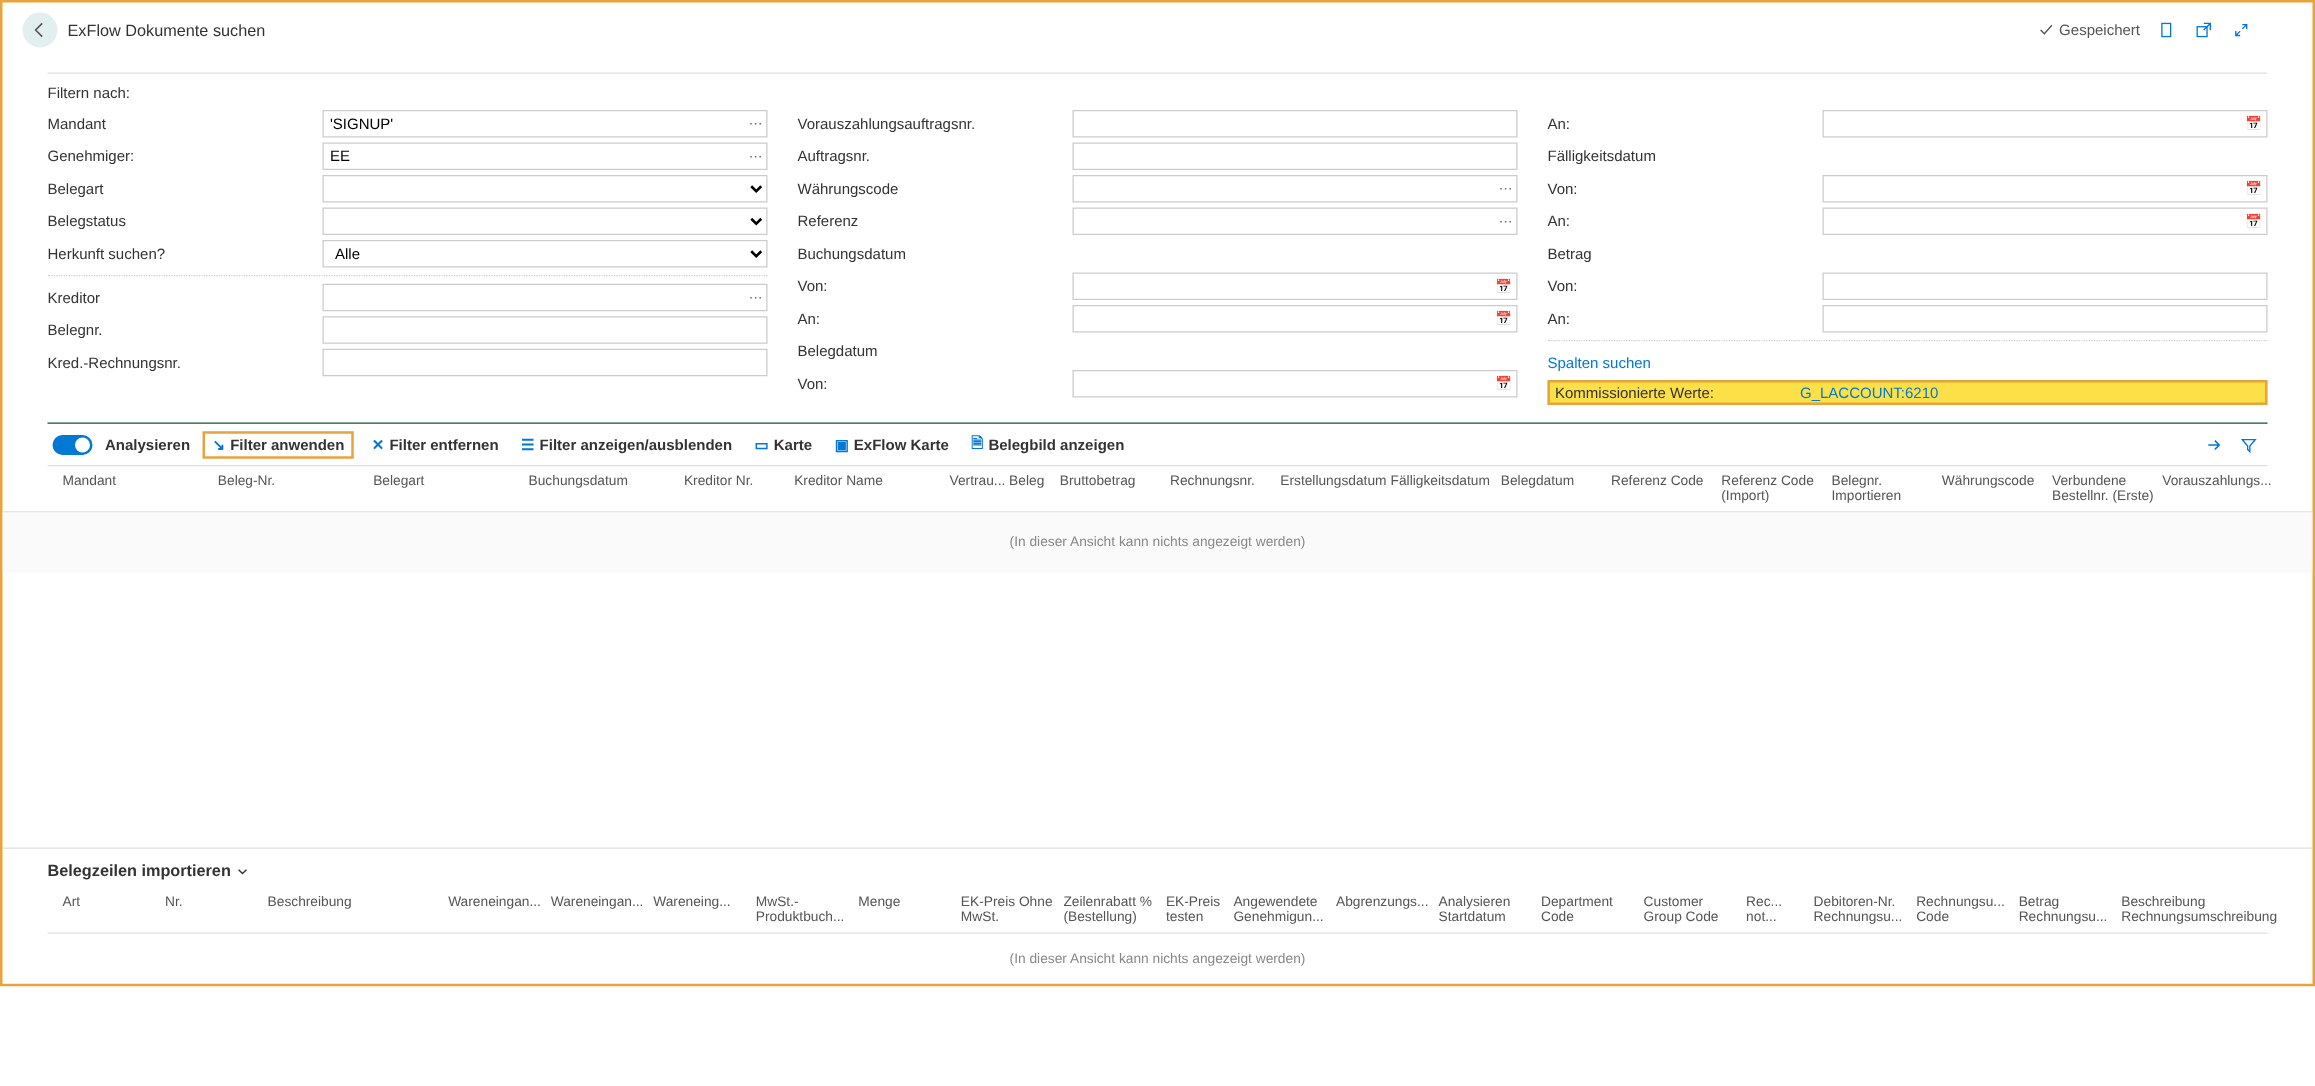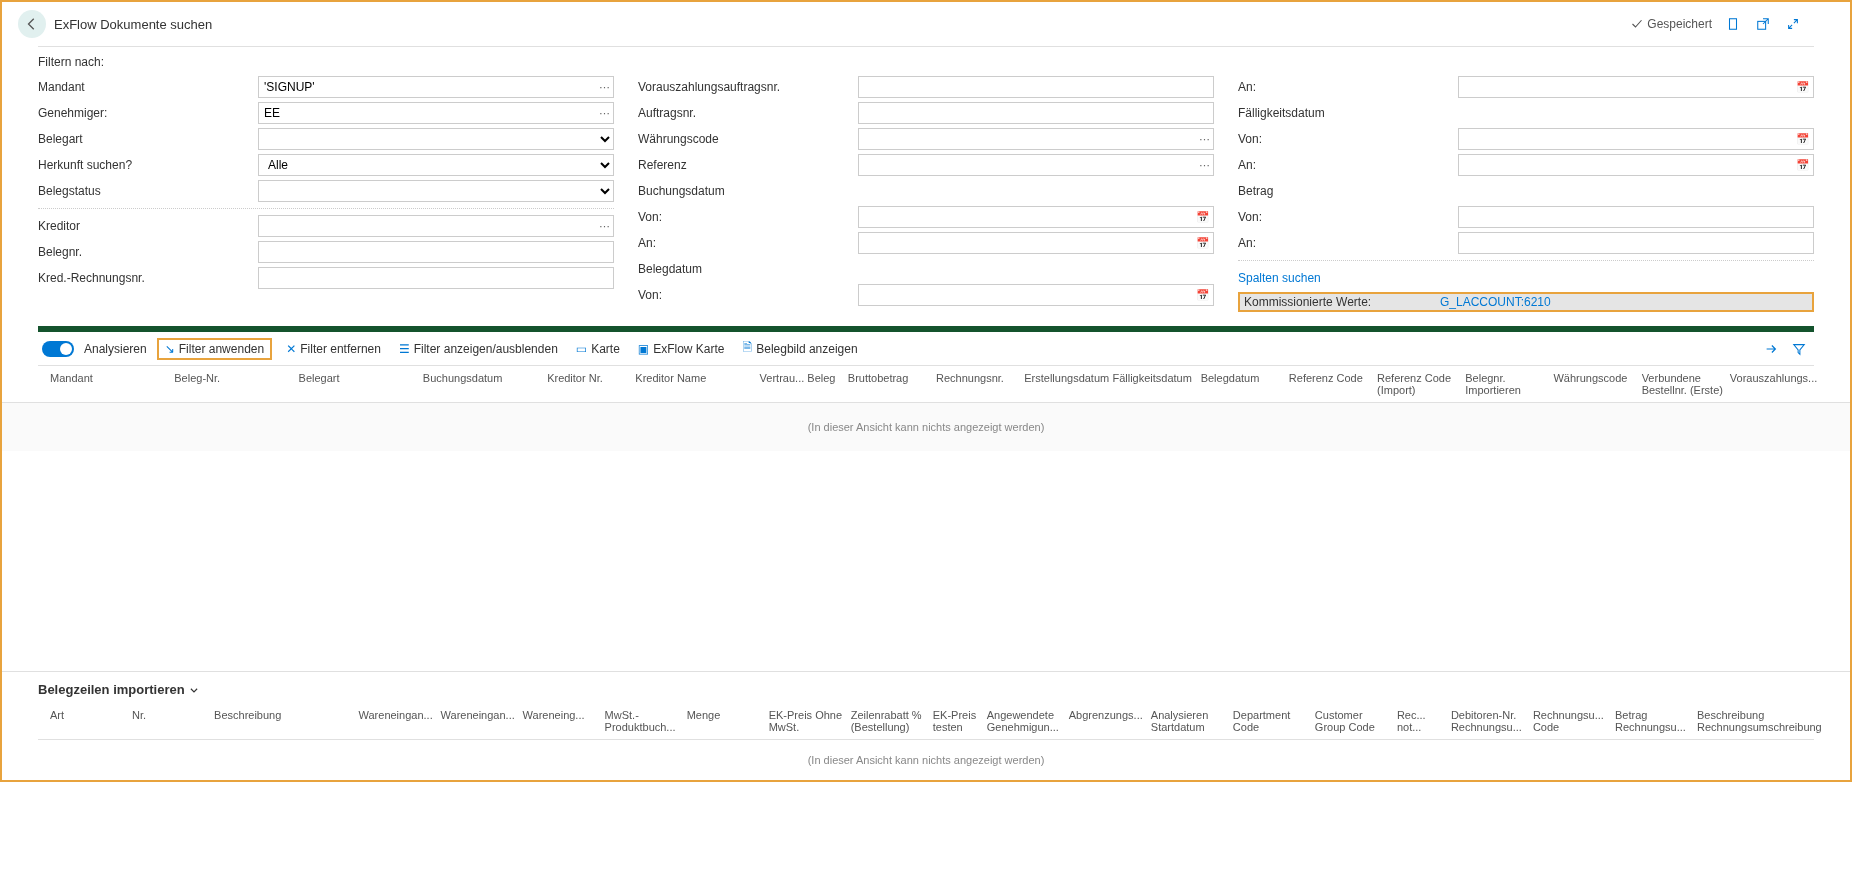--- a/index.html
+++ b/index.html
@@ -1,17 +1,17 @@
 <!DOCTYPE html>
 <html><head>
 <meta charset="utf-8">
 <style>
   * { box-sizing: border-box; margin: 0; padding: 0; }
   body { font-family: "Segoe UI", Arial, sans-serif; font-size: 12px; color: #333; background: #fff; border: 2px solid #e8a33d; }
-  .page-header { display: flex; align-items: center; padding: 8px 12px 8px 8px; border-bottom: 1px solid #e0e0e0; margin: 0 36px; }
+  .page-header { display: flex; align-items: center; padding: 8px 12px 20px 8px; border-bottom: 1px solid #e0e0e0; margin: 0 36px; }
   .back-btn { width: 28px; height: 28px; border-radius: 50%; background: #e1f0ef; display: flex; align-items: center; justify-content: center; margin-right: 8px; cursor: pointer; margin-left: -28px; }
   .page-title { font-size: 13px; color: #333; }
   .header-right { margin-left: auto; display: flex; align-items: center; gap: 12px; }
   .saved { color: #555; font-size: 12px; display: flex; align-items: center; gap: 4px; }
   .icon-btn { color: #0078d4; cursor: pointer; font-size: 14px; padding: 2px; }
   .icon-btn svg { display: block; }
 
   .filter-section { padding: 8px 36px 4px 36px; }
   .filter-title { font-size: 12px; color: #333; margin-bottom: 6px; }
   .filter-grid { display: flex; gap: 24px; }
@@ -21,25 +21,25 @@
   .filter-label.sub { padding-left: 0; }
   .filter-label.section { color: #333; }
   .filter-input-wrap { flex: 1; position: relative; display: flex; margin-left: 20px; }
   .filter-input { width: 100%; border: 1px solid #ccc; padding: 3px 5px; font-size: 12px; height: 22px; }
   .filter-input.lookup { padding-right: 22px; }
   .filter-input.date { padding-right: 22px; }
   .input-icon { position: absolute; right: 4px; top: 50%; transform: translateY(-50%); color: #666; font-size: 11px; pointer-events: none; }
   .filter-select { width: 100%; border: 1px solid #ccc; padding: 2px 5px; font-size: 12px; height: 22px; background: #fff; }
   .dotted-sep { border-bottom: 1px dotted #ccc; margin: 3px 0; }
   .link-text { color: #0078d4; cursor: pointer; }
-  .highlight-row { border: 2px solid #e8a33d; background: #e5e5e5; padding: 1px 4px; display: flex; align-items: center; }
+  .highlight-row { border: 2px solid #e8a33d; background: #fde047; padding: 1px 4px; display: flex; align-items: center; }
   .highlight-row .filter-label { width: 196px; }
   .highlight-value { color: #0078d4; }
 
-  .toolbar { margin: 10px 36px 0 36px; border-top: 6px solid #14532d; border-bottom: 1px solid #e0e0e0; display: flex; align-items: center; padding: 4px 0; gap: 10px; }
+  .toolbar { margin: 10px 36px 0 36px; border-top: 1px solid #14532d; border-bottom: 1px solid #e0e0e0; display: flex; align-items: center; padding: 4px 0; gap: 10px; font-weight: bold; }
   .toggle { width: 32px; height: 16px; background: #0078d4; border-radius: 8px; position: relative; cursor: pointer; margin-left: 4px; }
   .toggle::after { content:''; position:absolute; right:2px; top:2px; width:12px; height:12px; background:#fff; border-radius:50%; }
   .toolbar-item { display: flex; align-items: center; gap: 4px; cursor: pointer; font-size: 12px; color: #333; padding: 2px 4px; }
   .toolbar-item.highlighted { border: 2px solid #e8a33d; padding: 2px 6px; }
   .toolbar-icon { color: #0078d4; font-size: 12px; }
   .toolbar-right { margin-left: auto; display: flex; gap: 10px; padding-right: 6px; }
 
   .table-area { margin: 0; }
   .table-header { display: flex; padding: 6px 36px 6px 48px; border-bottom: 1px solid #e0e0e0; font-size: 11px; color: #555; gap: 4px; }
   .th { flex: 1; text-align: left; min-width: 60px; }
@@ -109,29 +109,29 @@
           <span class="input-icon">⋯</span>
         </div>
       </div>
       <div class="filter-row">
         <div class="filter-label">Belegart</div>
         <div class="filter-input-wrap">
             <select class="filter-select"><option></option></select>
           </div>
       </div>
       <div class="filter-row">
+        <div class="filter-label">Belegstatus</div>
+        <div class="filter-input-wrap">
+            <select class="filter-select"><option></option></select>
+          </div>
+      </div>
+      <div class="filter-row">
         <div class="filter-label">Herkunft suchen?</div>
         <div class="filter-input-wrap">
             <select class="filter-select"><option>Alle</option></select>
-          </div>
-      </div>
-      <div class="filter-row">
-        <div class="filter-label">Belegstatus</div>
-        <div class="filter-input-wrap">
-            <select class="filter-select"><option></option></select>
           </div>
       </div>
       <div class="dotted-sep"></div>
       <div class="filter-row">
         <div class="filter-label">Kreditor</div>
         <div class="filter-input-wrap">
           <input class="filter-input lookup" style="">
           <span class="input-icon">⋯</span>
         </div>
       </div>

